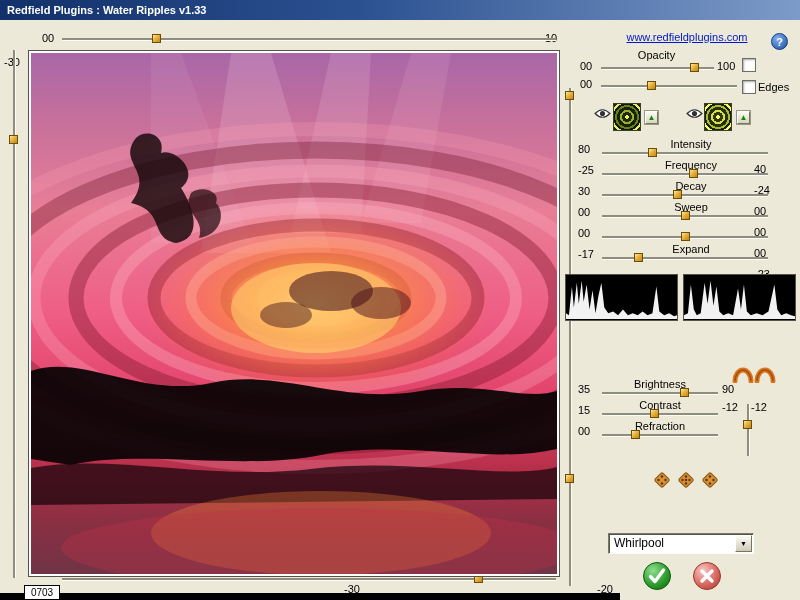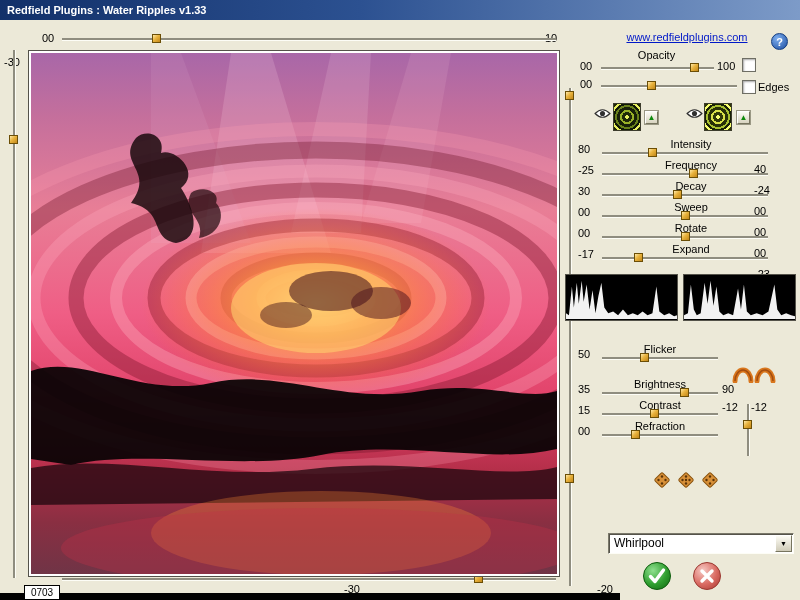--- a/index.html
+++ b/index.html
@@ -26,21 +26,21 @@
   .arow .handle{top:9px;}
   .btn3d{position:absolute;box-sizing:border-box;background:linear-gradient(180deg,#fdfcf5,#d8d4c0);border:1px solid;border-color:#fff #77755f #77755f #fff;box-shadow:0 0 0 1px #9a9884;display:flex;align-items:center;justify-content:center;}
   .uparrow{font-size:8px;color:#0c8a0c;line-height:10px;}
   .link{position:absolute;color:#0018c8;text-decoration:underline;cursor:pointer;text-align:center;}
   .helpbtn{position:absolute;width:17px;height:17px;border-radius:50%;background:radial-gradient(circle at 35% 30%,#7fb0f0,#1c4da0);border:1px solid #123c80;color:#fff;font-weight:bold;text-align:center;line-height:16px;box-sizing:border-box;cursor:pointer;}
   .thumb{position:absolute;width:28px;height:28px;box-sizing:border-box;border:1px solid #3c3c2c;}
   .thumb1{background:repeating-radial-gradient(circle at 50% 50%,#e8f060 0 2px,#202808 2px 5px,#98b028 5px 7px,#182008 7px 10px,#68801a 10px 12px,#101806 12px 14px);}
   .thumb2{background:repeating-radial-gradient(circle at 50% 50%,#f8ff70 0 2px,#303808 2px 5px,#d8e048 5px 7px,#283008 7px 10px,#a8c030 10px 12px,#182006 12px 14px);}
   .wave{position:absolute;width:113px;height:47px;background:#000;border:1px solid #55534a;box-sizing:border-box;}
   .wave svg{width:100%;height:100%;display:block;}
-  .combo{position:absolute;left:608px;top:533px;width:186px;height:21px;box-sizing:border-box;background:#fff;border:1px solid;border-color:#7a786a #fdfdf6 #fdfdf6 #7a786a;box-shadow:inset 1px 1px 0 #55534a;cursor:pointer;}
+  .combo{position:absolute;left:608px;top:533px;width:146px;height:21px;box-sizing:border-box;background:#fff;border:1px solid;border-color:#7a786a #fdfdf6 #fdfdf6 #7a786a;box-shadow:inset 1px 1px 0 #55534a;cursor:pointer;}
   .combo .cval{position:absolute;left:5px;top:2px;font-size:12px;}
   .combo .cbtn{position:absolute;right:1px;top:1px;bottom:1px;width:17px;background:linear-gradient(180deg,#fdfcf5,#cfcbb8);border:1px solid;border-color:#fff #77755f #77755f #fff;text-align:center;font-size:7px;line-height:16px;box-sizing:border-box;}
   .roundbtn{position:absolute;width:30px;height:30px;cursor:pointer;}
   .blackstrip{position:absolute;left:0;top:593px;width:620px;height:7px;background:#020202;}
   .counter{position:absolute;left:24px;top:585px;width:34px;height:13px;background:#fff;border:1px solid #000;font-size:10px;text-align:center;line-height:13px;box-sizing:content-box;}
   .eye{position:absolute;width:17px;height:11px;}
   .dice{position:absolute;width:18px;height:18px;cursor:pointer;}
   .arches{position:absolute;left:731px;top:361px;width:46px;height:22px;}
 </style>
 </head>
@@ -175,21 +175,20 @@
   </div>
   <div class="srow" style="top:202px;">
     <span class="vleft">00</span>
     <span class="slab">Sweep</span>
     <div class="strk"></div>
     <div class="handle" style="left:103px;"></div>
     <span class="vright">00</span>
   </div>
   <div class="srow" style="top:223px;">
     <span class="vleft">00</span>
-    <span class="slab">Rotate</span>
     <div class="strk"></div>
     <div class="handle" style="left:103px;"></div>
     <span class="vright">00</span>
   </div>
   <div class="srow" style="top:244px;">
     <span class="vleft">-17</span>
     <span class="slab">Expand</span>
     <div class="strk"></div>
     <div class="handle" style="left:56px;"></div>
     <span class="vright">-23</span>
@@ -199,26 +198,20 @@
     <svg viewBox="0 0 113 47" preserveAspectRatio="none">
       <polygon fill="#f2f2f2" points="0,46 0,40 3,42 6,12 8,34 11,8 13,30 16,6 18,28 21,10 24,36 27,16 30,40 33,22 36,8 39,34 43,40 48,38 53,42 58,36 63,42 68,40 73,42 78,38 83,42 88,40 92,12 95,38 100,42 105,40 110,43 113,42 113,46"></polygon>
     </svg>
   </div>
   <div class="wave" style="left:683px;top:274px;">
     <svg viewBox="0 0 113 47" preserveAspectRatio="none">
       <polygon fill="#f2f2f2" points="0,46 0,42 4,40 7,10 10,36 13,42 17,40 21,8 24,30 27,6 30,32 33,12 36,38 40,42 45,40 50,42 55,14 58,36 61,10 64,38 68,42 74,40 80,42 86,38 92,10 95,36 99,42 104,40 109,42 113,43 113,46"></polygon>
     </svg>
   </div>
 
-  <div class="arow" style="top:344px;">
-    <span class="vleft">50</span>
-    <span class="slab">Flicker</span>
-    <div class="strk"></div>
-    <div class="handle" style="left:62px;"></div>
-  </div>
   <div class="arow" style="top:379px;">
     <span class="vleft">35</span>
     <span class="slab">Brightness</span>
     <div class="strk"></div>
     <div class="handle" style="left:102px;"></div>
   </div>
   <span class="lbl" style="left:722px;top:383px;">90</span>
   <div class="arow" style="top:400px;">
     <span class="vleft">15</span>
     <span class="slab">Contrast</span>

